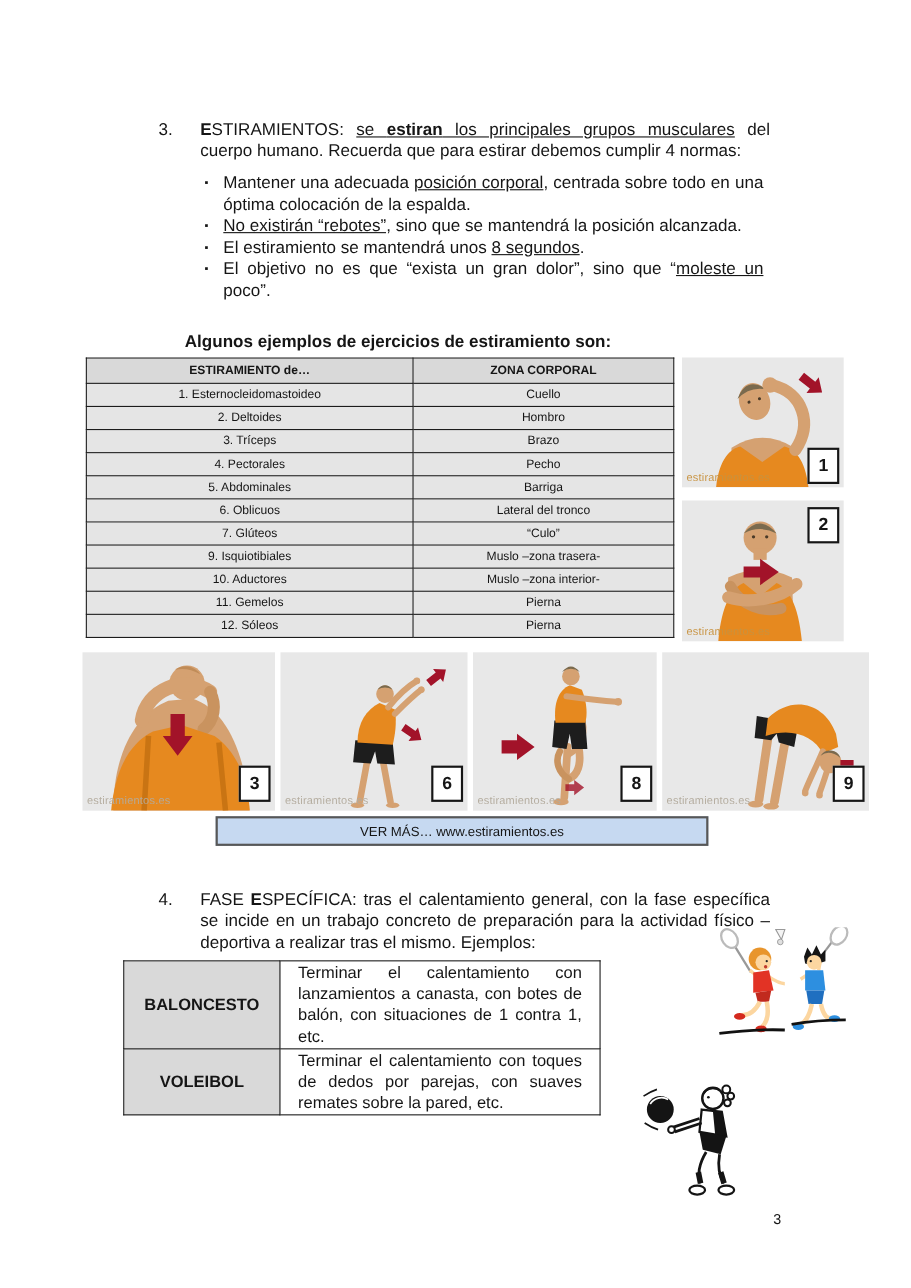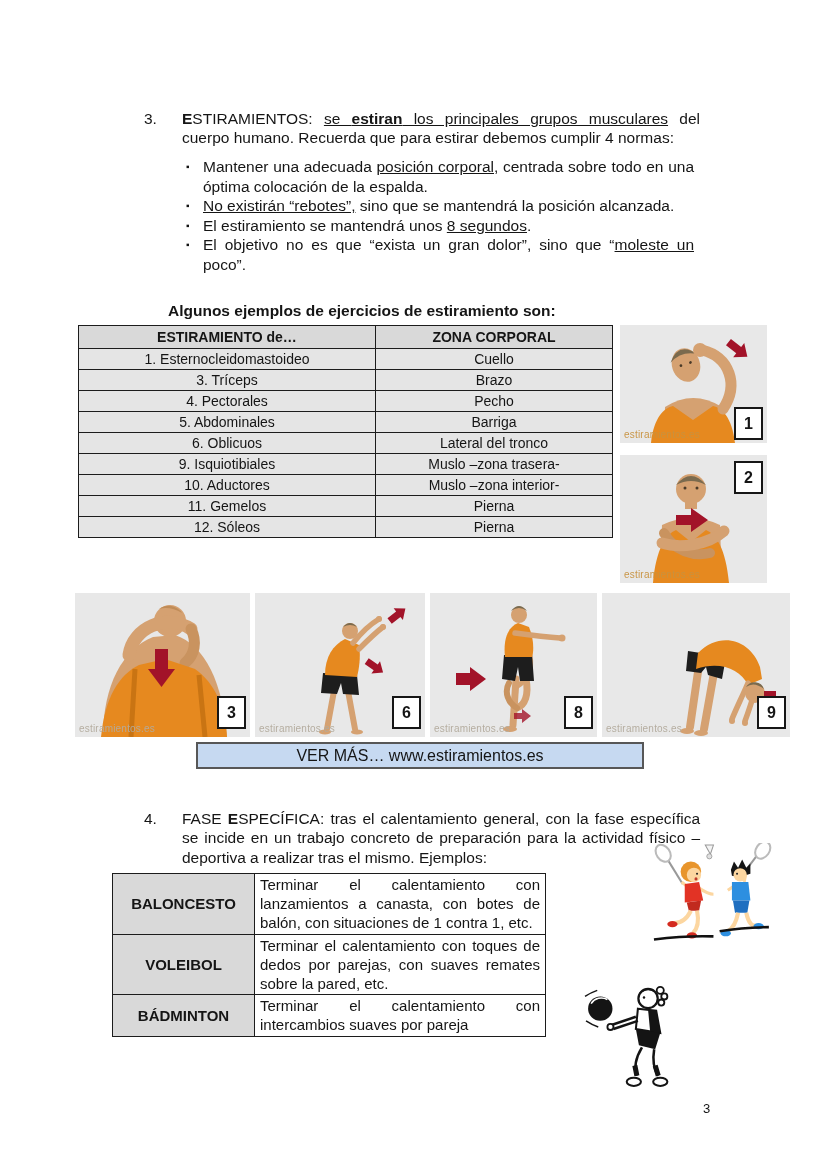--- a/index.html
+++ b/index.html
@@ -15,43 +15,43 @@
   
   .bullets{position:absolute;left:186px;top:157px;width:508px;}
   .bi{position:relative;padding-left:17px;font-size:15.5px;line-height:19.5px;
       text-align:justify;margin:0;}
   .bi .mark{position:absolute;left:0;top:0;font-size:10px;line-height:19.5px;}
 
   .examples{position:absolute;left:168px;top:286px;font-size:15.5px;font-weight:bold;}
 
   
   .t1{position:absolute;left:78px;top:325px;border-collapse:collapse;table-layout:fixed;}
-  .t1 th,.t1 td{border:1.5px solid #1c1c1c;text-align:center;font-size:14px;
+  .t1 th,.t1 td{border:1.5px solid #1c1c1c;text-align:center;font-size:11px;
       line-height:19px;padding:0;overflow:hidden;white-space:nowrap;}
   .t1 th{background:#d9d9d9;height:22px;}
   .t1 td{height:20px;background:#e5e5e5;}
 
   
   .photo{position:absolute;background:#e8e8e8;overflow:hidden;}
   .photo svg{position:absolute;left:0;top:0;width:100%;height:100%;}
   .badge{position:absolute;width:25px;height:29px;background:#fff;border:2px solid #161616;
       display:flex;align-items:center;justify-content:center;font-weight:bold;font-size:16px;z-index:3;}
   .wm{position:absolute;left:4px;bottom:3px;font-size:10px;color:#c8923f;opacity:.95;
       letter-spacing:.2px;z-index:2;}
   .wm.gray{color:#b3ab9d;}
 
   
   .banner{position:absolute;left:196px;top:742px;width:444px;height:23px;background:#c6d9f1;
-      border:2px solid #575757;display:flex;align-items:center;justify-content:center;font-size:16px;}
+      border:2px solid #575757;display:flex;align-items:center;justify-content:center;font-size:12px;}
 
   
   .t2{position:absolute;left:112px;top:873px;border-collapse:collapse;table-layout:fixed;}
   .t2 td{border:1.5px solid #1c1c1c;font-size:15px;line-height:19.2px;vertical-align:middle;background:#fff;}
   .t2 .sport{background:#d9d9d9;font-weight:bold;text-align:center;}
-  .t2 .desc{text-align:justify;padding:1px 5px;}
+  .t2 .desc{text-align:justify;padding:1px 16px;}
 
   .cartoon{position:absolute;}
   .cartoon svg{width:100%;height:100%;}
   .pagenum{position:absolute;left:703px;top:1101px;font-size:13px;}
 
   
   .sk{fill:#d5a171;} .or{fill:#e6891f;} .ar{fill:#a21329;} .hr{fill:#7a6a4e;}
 </style>
 </head>
 <body>
@@ -88,34 +88,42 @@
     <tbody>
         <tr>
       <th>ESTIRAMIENTO de…</th>
       <th>ZONA CORPORAL</th>
     </tr>
     <tr>
           <td>1.  Esternocleidomastoideo</td>
           <td>Cuello</td>
         </tr>
     <tr>
+          <td>2.  Deltoides</td>
+          <td>Hombro</td>
+        </tr>
+    <tr>
           <td>3.  Tríceps</td>
           <td>Brazo</td>
         </tr>
     <tr>
           <td>4.  Pectorales</td>
           <td>Pecho</td>
         </tr>
     <tr>
           <td>5.  Abdominales</td>
           <td>Barriga</td>
         </tr>
     <tr>
           <td>6.  Oblicuos</td>
           <td>Lateral del tronco</td>
+        </tr>
+    <tr>
+          <td>7.  Glúteos</td>
+          <td>“Culo”</td>
         </tr>
     <tr>
           <td>9.  Isquiotibiales</td>
           <td>Muslo –zona trasera-</td>
         </tr>
     <tr>
           <td>10. Aductores</td>
           <td>Muslo –zona interior-</td>
         </tr>
     <tr>
@@ -257,24 +265,20 @@
         <col style="width:291px;">
       </colgroup>
     <tbody>
         <tr>
       <td class="sport">BALONCESTO</td>
       <td class="desc">Terminar el calentamiento con lanzamientos a canasta, con botes de balón, con situaciones de 1 contra 1, etc.</td>
     </tr>
     <tr>
       <td class="sport">VOLEIBOL</td>
       <td class="desc">Terminar el calentamiento con toques de dedos por parejas, con suaves remates sobre la pared, etc.</td>
-    </tr>
-    <tr>
-      <td class="sport">BÁDMINTON</td>
-      <td class="desc">Terminar el calentamiento con intercambios suaves por pareja</td>
     </tr>
   </tbody>
     </table>
 
   <div class="cartoon" style="left:645px;top:843px;width:140px;height:118px;">
     <svg viewBox="0 0 135 115">
       <path d="M58,2 L66,2 L63,11 Z" fill="#f4f4f4" stroke="#999" stroke-width="1"></path>
       <circle cx="62" cy="13" r="2.5" fill="#e0e0e0" stroke="#999" stroke-width=".8"></circle>
       <line x1="36" y1="40" x2="20" y2="14" stroke="#999" stroke-width="2"></line>
       <ellipse cx="17" cy="10" rx="6.5" ry="9" transform="rotate(-35 17 10)" fill="#fff" stroke="#bbb" stroke-width="2"></ellipse>

